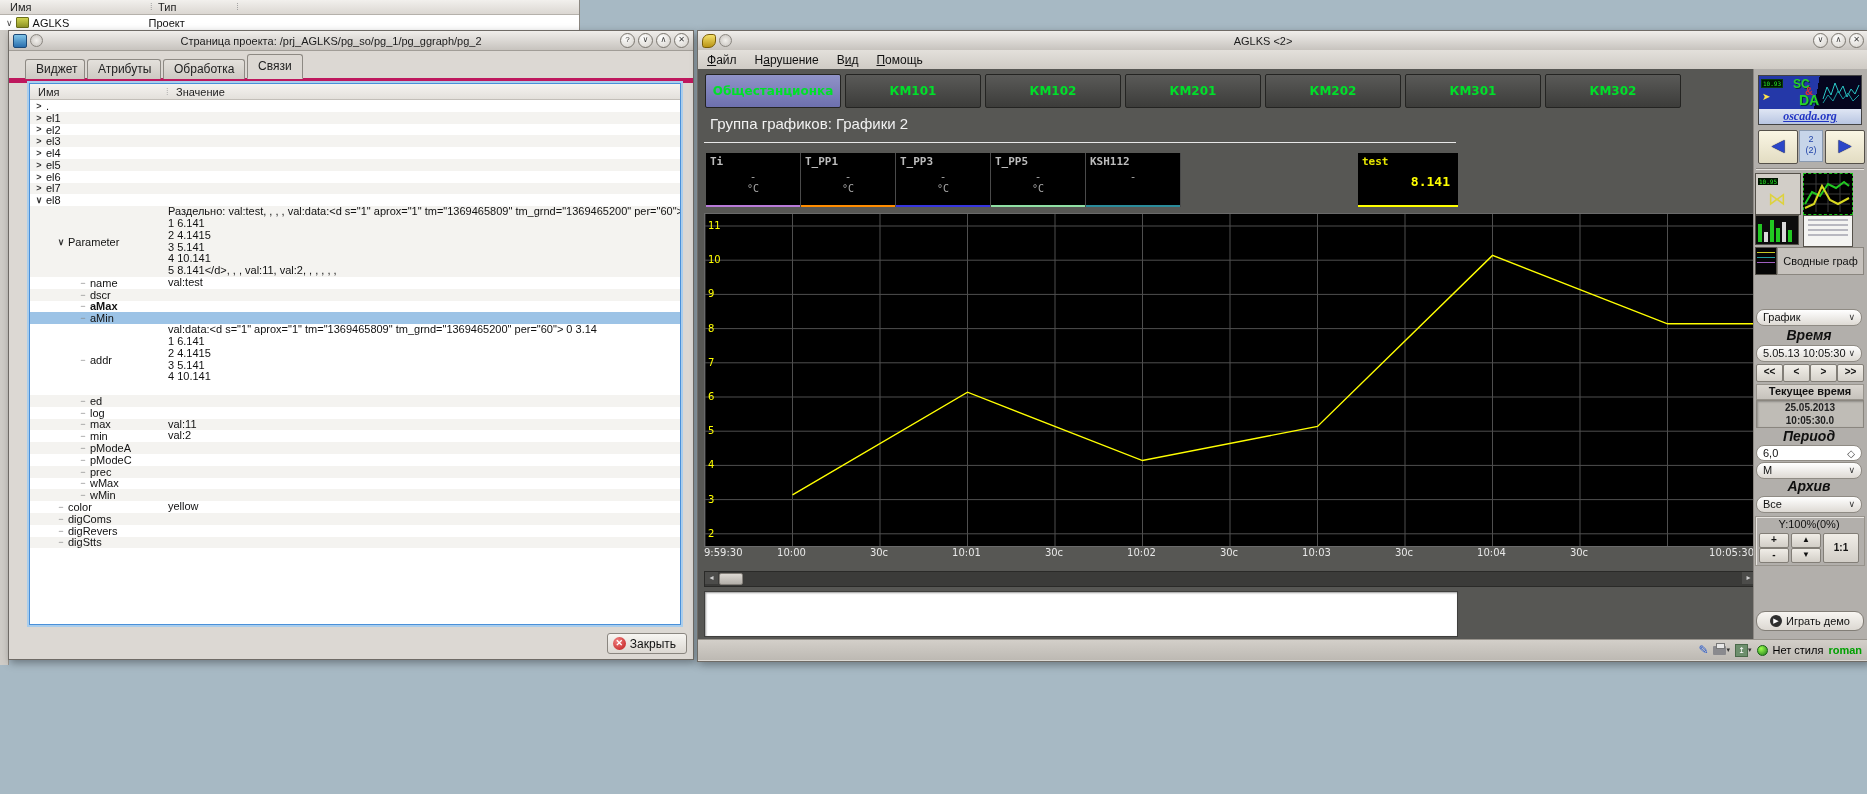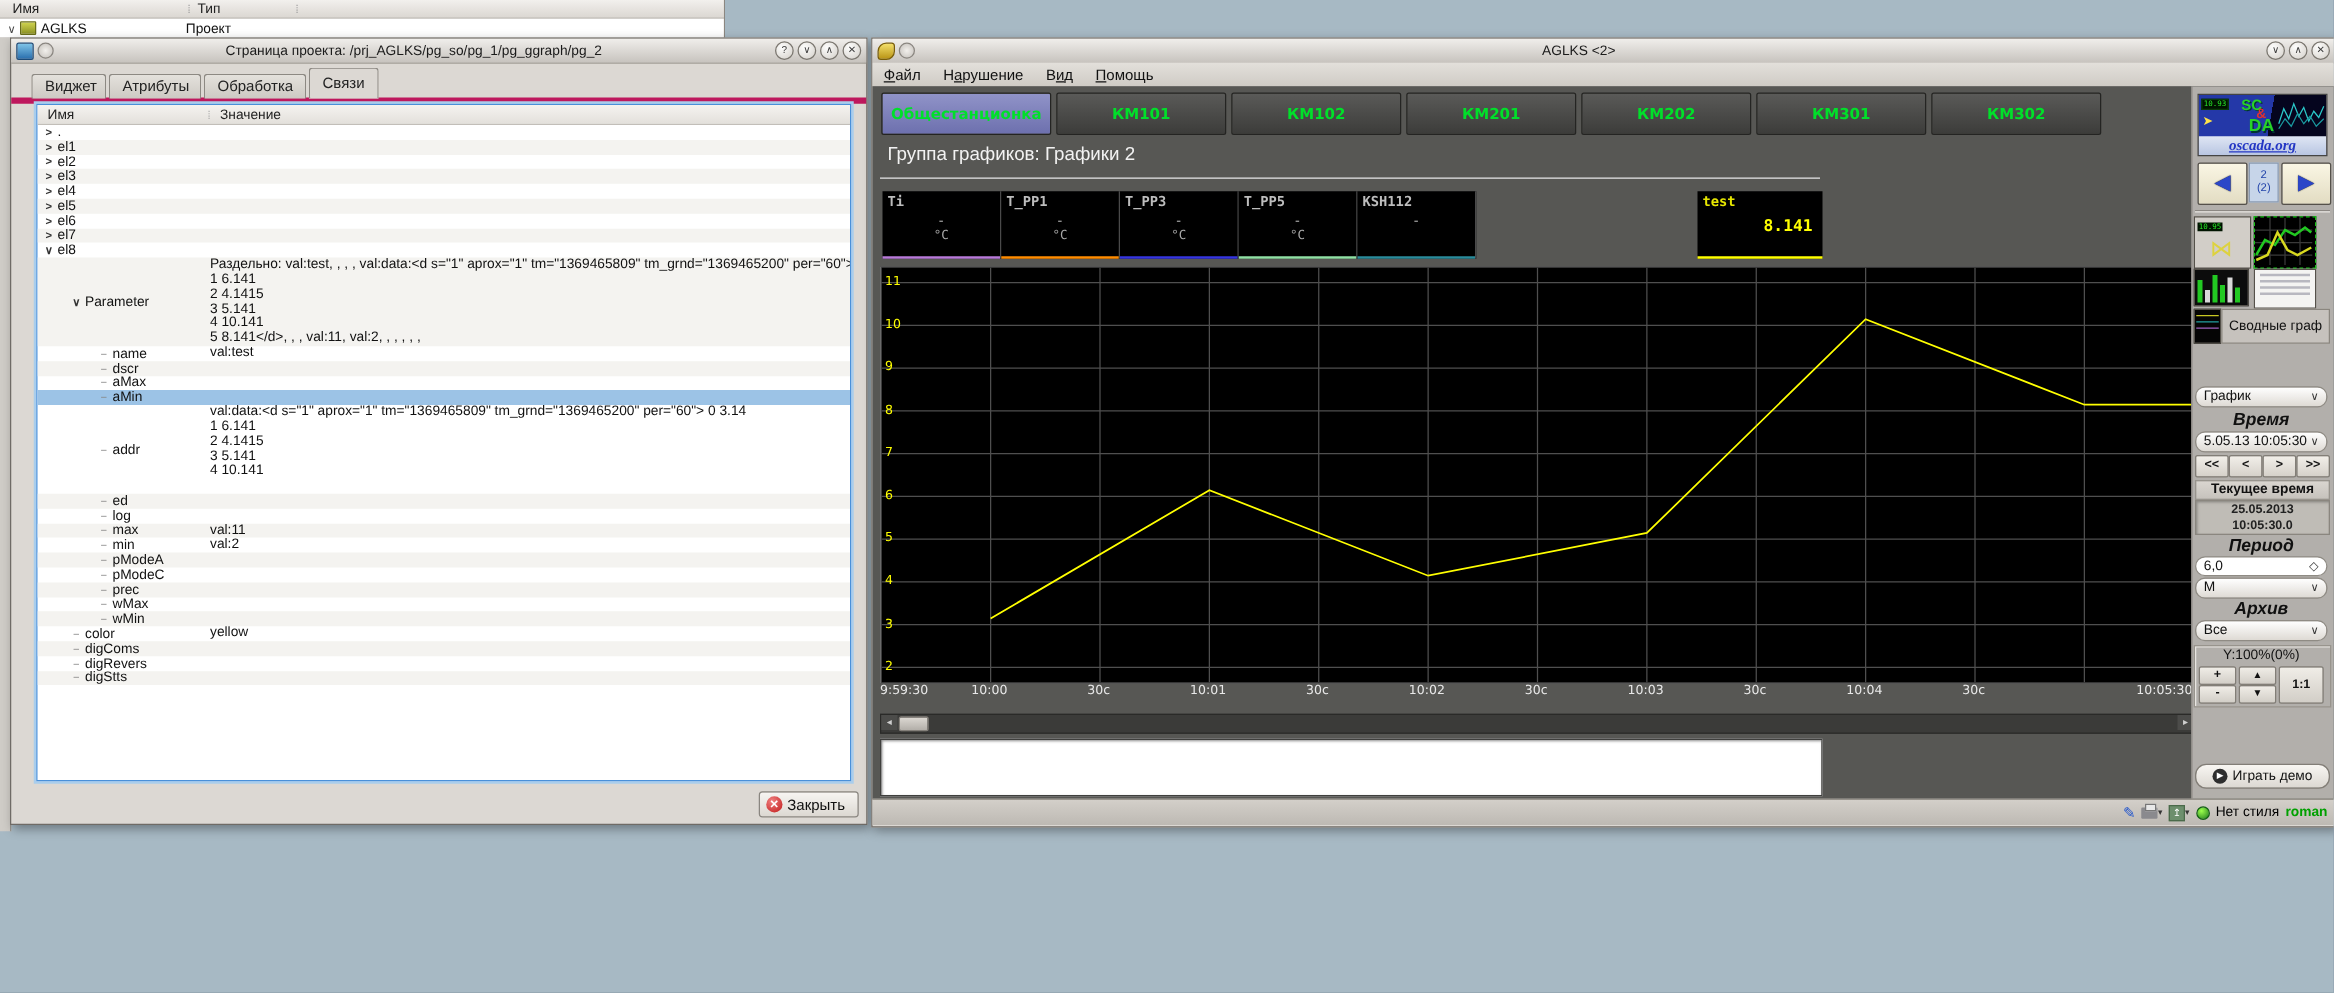--- a/index.html
+++ b/index.html
@@ -273,21 +273,21 @@
           <div class="trow stripe" style="height: 11.8px;">
             <div class="tname" style="padding-left: 48px;">
               <span class="texp leaf">−</span>
               <span style="padding-left: 2px;">dscr</span>
             </div>
             <div class="tval"></div>
           </div>
           <div class="trow" style="height: 11.8px;">
             <div class="tname" style="padding-left: 48px;">
               <span class="texp leaf">−</span>
-              <span style="padding-left: 2px;">aMax</span>
+              <span style="padding-left: 2px; font-weight: bold;">aMax</span>
             </div>
             <div class="tval"></div>
           </div>
           <div class="trow sel" style="height: 11.8px;">
             <div class="tname" style="padding-left: 48px;">
               <span class="texp leaf">−</span>
               <span style="padding-left: 2px;">aMin</span>
             </div>
             <div class="tval"></div>
           </div>

